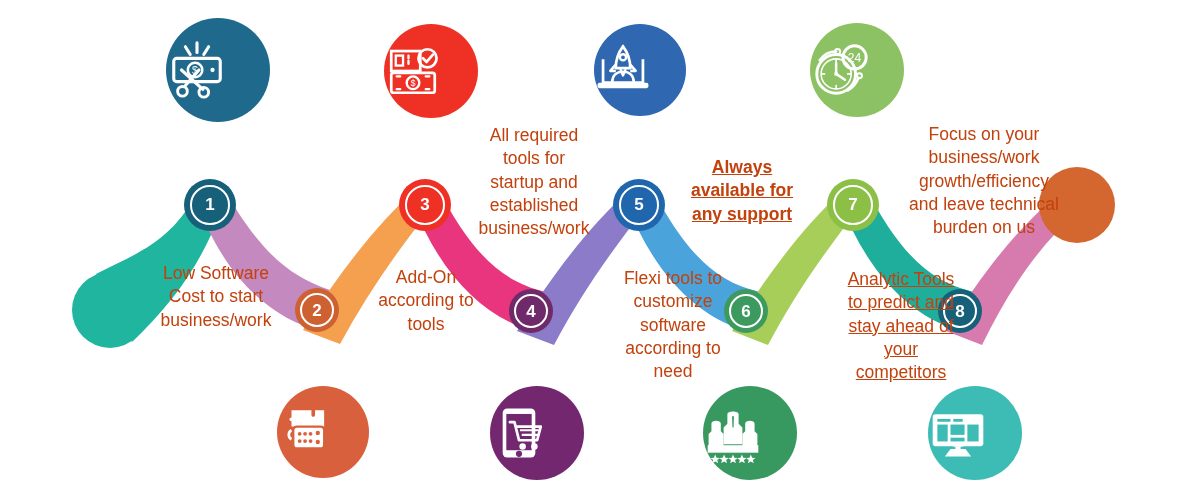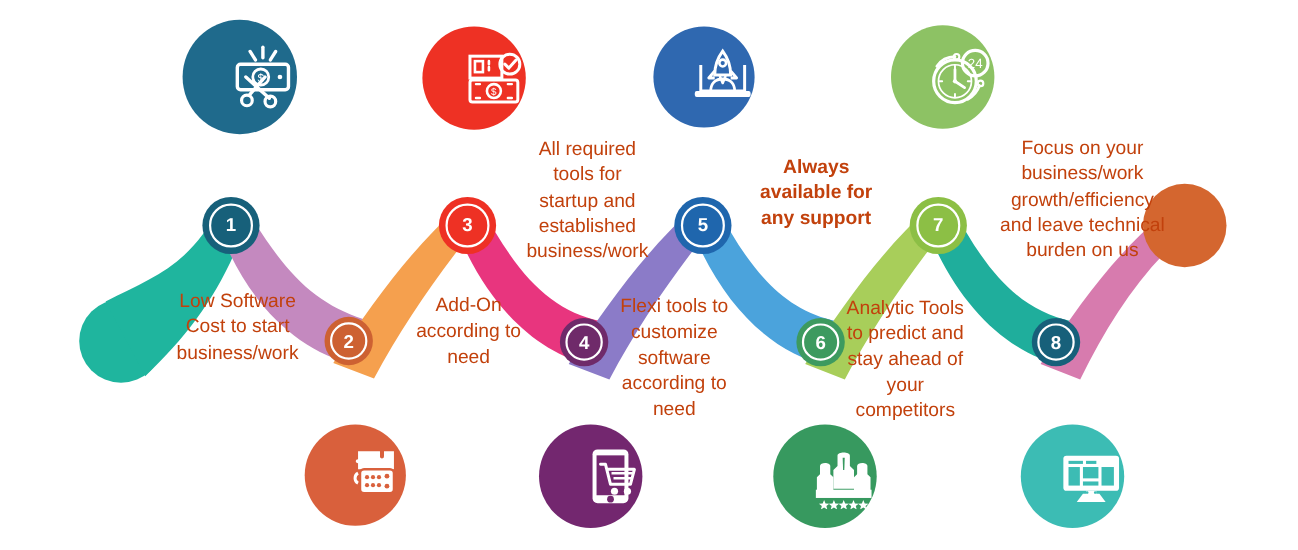--- a/index.html
+++ b/index.html
@@ -1,19 +1,19 @@
 <!DOCTYPE html>
 <html><head>
 <meta charset="utf-8">
 <style>
   html,body{margin:0;padding:0;background:#ffffff;}
   body{width:1180px;height:500px;overflow:hidden;font-family:"Liberation Sans",sans-serif;}
   #stage{position:relative;width:1180px;height:500px;background:#fff;}
   #ribbon{position:absolute;left:0;top:0;width:1180px;height:500px;}
-  .icon-circle{position:absolute;border-radius:50%;display:flex;align-items:center;justify-content:flex-end;}
+  .icon-circle{position:absolute;border-radius:50%;display:flex;align-items:center;justify-content:flex-start;}
   .icon-circle svg{display:block;}
   .node{position:absolute;border-radius:50%;display:flex;align-items:center;justify-content:center;}
   .node .ring{width:68%;height:68%;border-radius:50%;border:2px solid #ffffff;display:flex;align-items:center;justify-content:center;}
   .node .num{color:#ffffff;font-size:17px;font-weight:bold;line-height:1;font-family:"Liberation Sans",sans-serif;}
   .cap{position:absolute;text-align:center;color:#c2410c;font-size:17.5px;line-height:1.33;
        font-family:"Liberation Sans",sans-serif;white-space:pre-line;}
 </style>
 </head>
 <body>
 
@@ -227,39 +227,39 @@
       <span class="num">8</span>
     </div>
   </div>
 
   <div class="cap" style="left:152px;top:262px;width:128px;text-align:center;">Low Software
 Cost to start
 business/work</div>
 
   <div class="cap" style="left:370px;top:266px;width:112px;">Add-On
 according to
-need</div>
+tools</div>
 
   <div class="cap" style="left:472px;top:124px;width:124px;">All required
 tools for
 startup and
 established
 business/work</div>
 
-  <div class="cap" style="left:551px;top:267px;width:124px;">Flexi tools to
+  <div class="cap" style="left:611px;top:267px;width:124px;">Flexi tools to
 customize
 software
 according to
 need</div>
 
-  <div class="cap" style="left:682px;top:140px;width:120px;font-weight:bold;">Always
+  <div class="cap" style="left:682px;top:156px;width:120px;font-weight:bold;text-decoration:underline;">Always
 available for
 any support</div>
 
-  <div class="cap" style="left:760px;top:268px;width:126px;">Analytic Tools
+  <div class="cap" style="left:838px;top:268px;width:126px;text-decoration:underline;">Analytic Tools
 to predict and
 stay ahead of
 your
 competitors</div>
 
   <div class="cap" style="left:905px;top:123px;width:158px;">Focus on your
 business/work
 growth/efficiency
 and leave technical
 burden on us</div>

